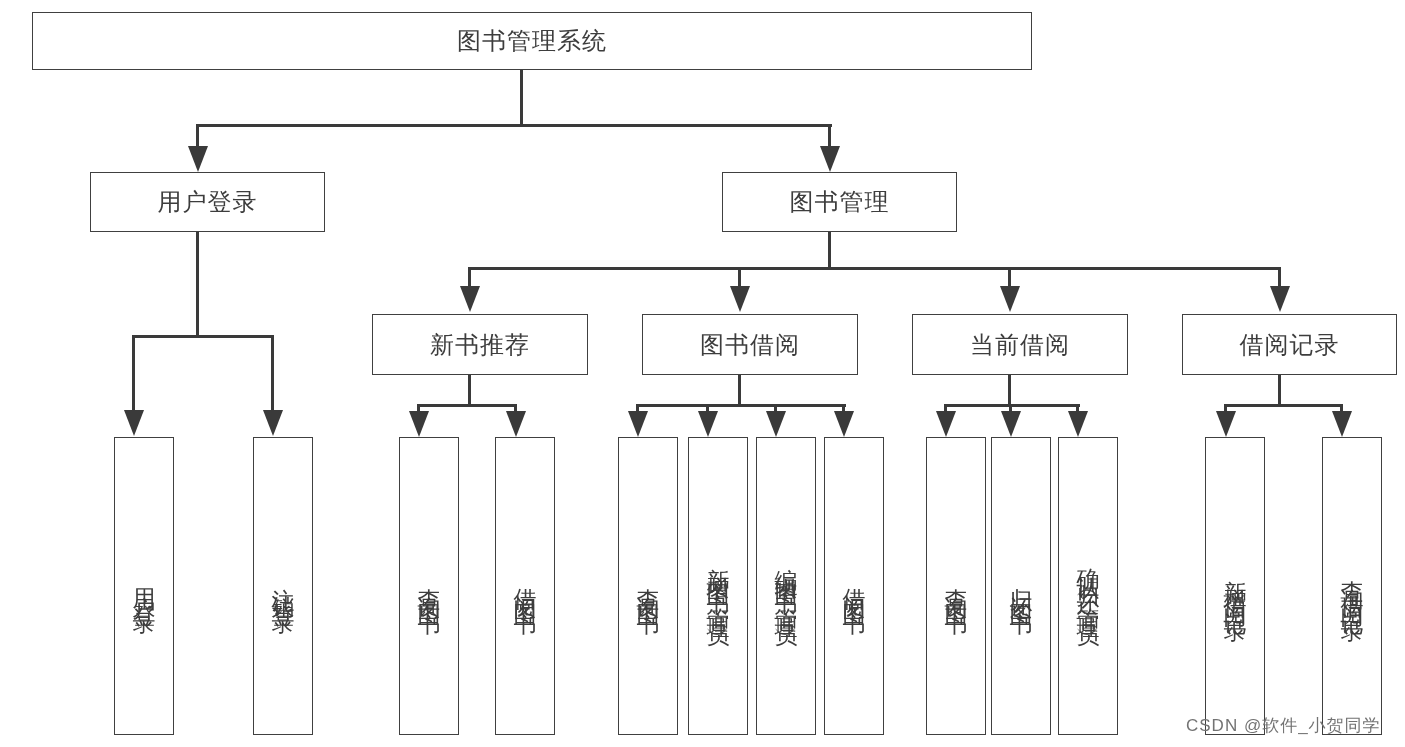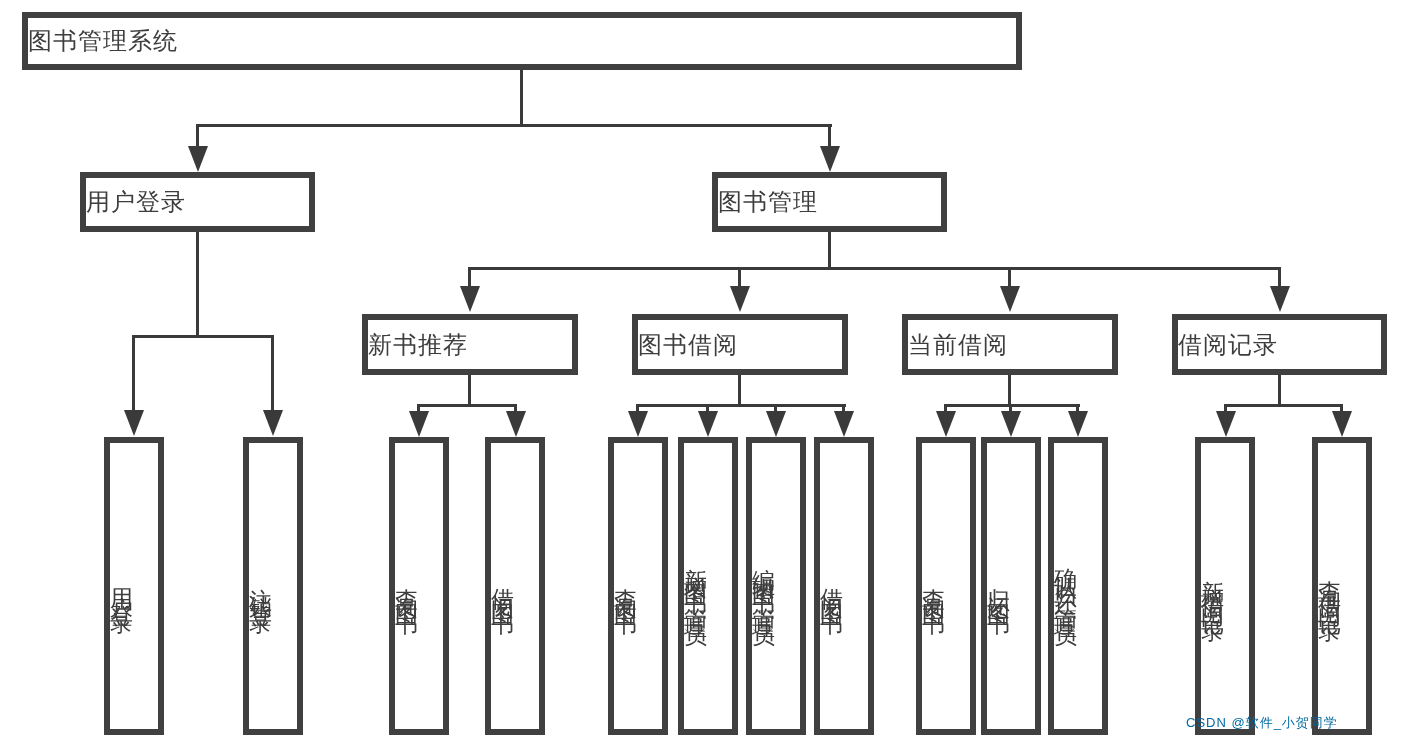--- a/index.html
+++ b/index.html
@@ -11,25 +11,27 @@
   .canvas {
     position: relative;
     width: 1405px;
     height: 747px;
     background: #ffffff;
     overflow: hidden;
   }
   .box {
     position: absolute;
     box-sizing: border-box;
-    border: 6px solid #404040;
+    border: 1px solid #404040;
     background: #ffffff;
     display: flex;
     align-items: center;
+    justify-content: center;
     color: #3d3d3d;
+    margin-left: 10px;
   }
   .box.h span {
     font-size: 24px;
     letter-spacing: 1px;
     white-space: nowrap;
   }
   .box.v span {
     writing-mode: vertical-rl;
     text-orientation: mixed;
     font-size: 23px;
@@ -48,22 +50,22 @@
     width: 0;
     height: 0;
     border-left: 10px solid transparent;
     border-right: 10px solid transparent;
     border-top: 26px solid #3a3a3a;
   }
   .watermark {
     position: absolute;
     left: 1186px;
     top: 714px;
-    font-size: 13px;
-    color: #0369a1;
+    font-size: 17px;
+    color: #737373;
     letter-spacing: 1px;
     white-space: nowrap;
   }
 </style>
 </head>
 <body>
 
 <div class="canvas">
 
   <div class="box h" style="left:22px; top:12px; width:1000px; height:58px;">

